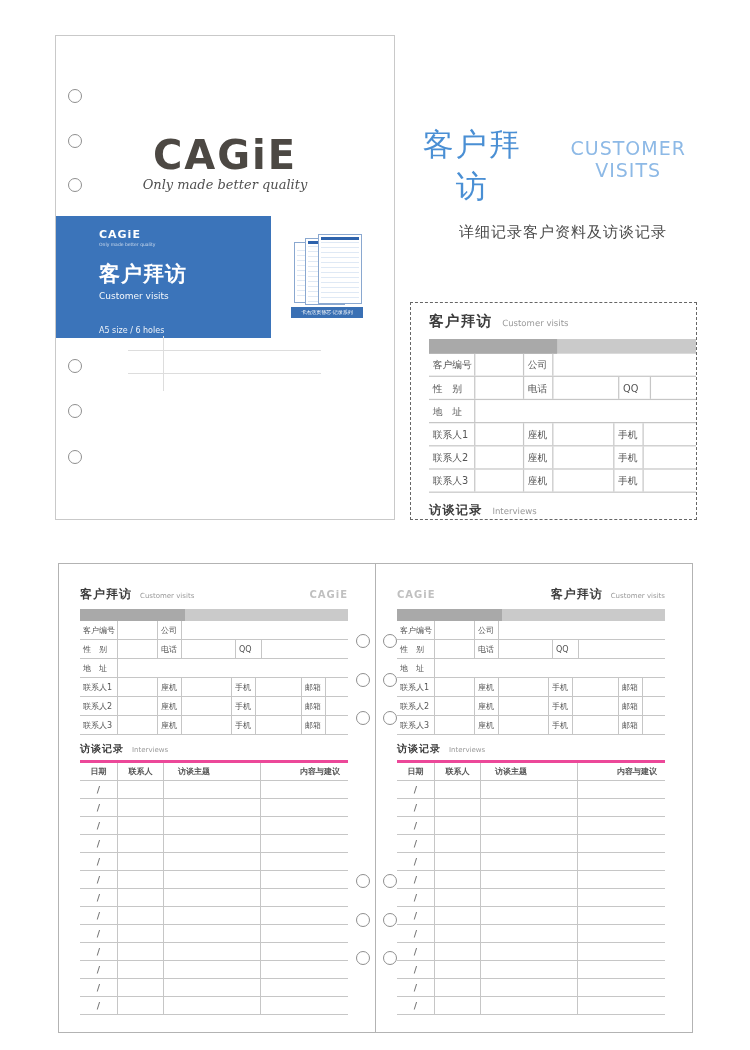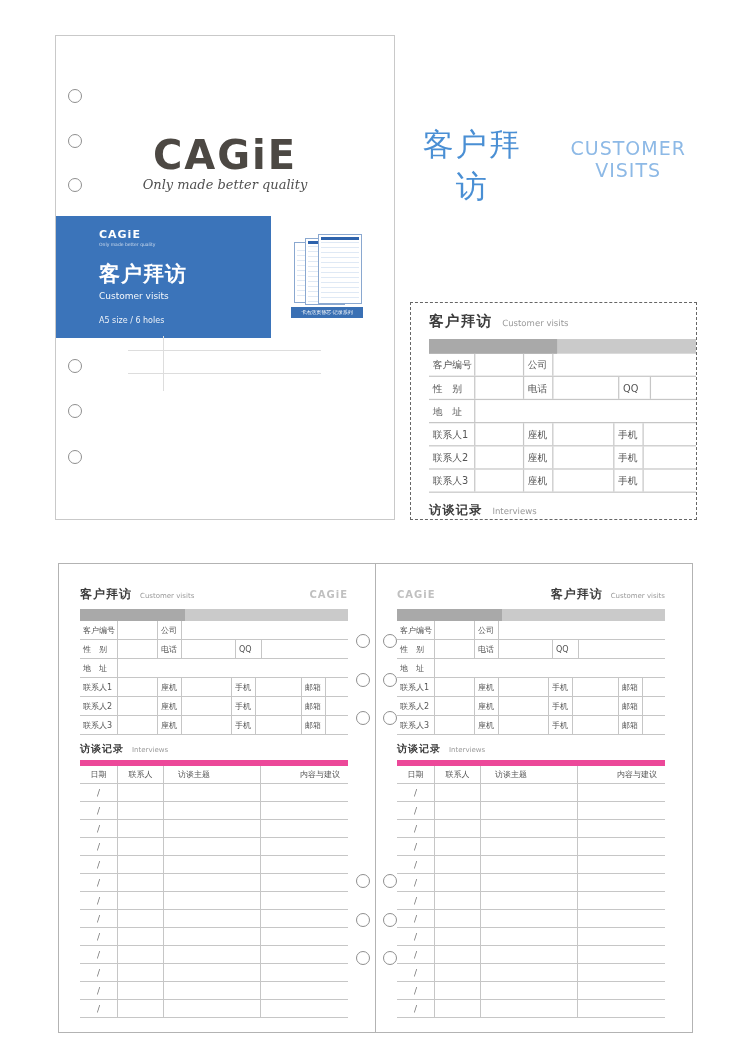--- a/index.html
+++ b/index.html
@@ -15,21 +15,21 @@
               font-size:40px;font-weight:bold;color:#4c4843;letter-spacing:2px;}
   .cover-tagline{position:absolute;top:141px;left:0;width:100%;text-align:center;
                  font-family:"DejaVu Serif","Liberation Serif",serif;font-style:italic;
                  font-size:13px;color:#4f4f4f;}
   .banner{position:absolute;left:0;top:180px;width:215px;height:122px;background:#3b74ba;
           color:#fff;box-sizing:border-box;padding:12px 0 0 43px;}
   .b-logo{font-size:11px;font-weight:bold;letter-spacing:1px;}
   .b-tag{font-size:4.5px;opacity:.7;margin-top:1px;}
   .b-title{font-size:21px;font-weight:bold;letter-spacing:1px;margin-top:13px;}
   .b-sub{font-size:9px;margin-top:3px;opacity:.95;}
-  .b-spec{font-size:8px;margin-top:15px;opacity:.9;}
+  .b-spec{font-size:8px;margin-top:25px;opacity:.9;}
   .thumb{position:absolute;left:235px;top:197px;width:72px;height:90px;}
   .tp{position:absolute;background:#fff;border:1px solid #8aa8d0;box-sizing:border-box;}
   .tp .rule{position:absolute;left:2px;right:2px;top:7px;bottom:2px;
             background:repeating-linear-gradient(to bottom,#dfe9f5 0 1px,transparent 1px 5px);}
   .tp .hdr{position:absolute;left:2px;right:2px;top:2px;height:3px;background:#2e63ac;}
   .tp1{left:3px;top:9px;width:34px;height:61px;}
   .tp2{left:14px;top:5px;width:40px;height:67px;}
   .tp3{left:27px;top:1px;width:44px;height:70px;}
   .thumb-badge{position:absolute;left:0;top:74px;width:72px;height:11px;background:#3a70b4;
                color:#fff;font-size:5px;line-height:11px;text-align:center;overflow:hidden;white-space:nowrap;}
@@ -72,21 +72,21 @@
         font-size:8px;color:#555;box-sizing:border-box;}
   .crow .cell{border-right:1px solid #c6c6c6;height:100%;display:flex;align-items:center;
               padding-left:3px;box-sizing:border-box;}
   .crow .cell.nob{border-right:none;}
   .r1{grid-template-columns:38px 40px 24px 1fr;}
   .r2{grid-template-columns:38px 40px 24px 54px 26px 1fr;}
   .r3{grid-template-columns:38px 1fr;}
   .r4{grid-template-columns:38px 40px 24px 50px 24px 46px 24px 1fr;}
   .int-head{display:flex;align-items:baseline;margin:7px 0 5px;height:13px;}
   .f-title2{font-size:10px;font-weight:bold;color:#3c3c3c;letter-spacing:1px;}
-  .itable{border-top:6px solid #ec4899;}
+  .itable{border-top:3px solid #ec4899;font-weight:bold;}
   .irow{display:grid;grid-template-columns:38px 46px 97px 1fr;border-bottom:1px solid #c6c6c6;
         height:18px;align-items:center;font-size:8px;color:#555;box-sizing:border-box;}
   .ic{height:100%;display:flex;align-items:center;box-sizing:border-box;}
   .ic.c1,.ic.c2,.ic.c3{border-right:1px solid #c6c6c6;}
   .ihead .c1,.ihead .c2{justify-content:center;}
   .ihead .c3{padding-left:14px;}
   .ihead .c4{justify-content:flex-end;padding-right:8px;}
   .slash{justify-content:center;color:#777;font-size:9px;}
 </style>
 </head>
@@ -132,20 +132,21 @@
     <div class="fline" style="left:72px;top:337px;width:193px;height:1px;"></div>
     <div class="fline" style="left:107px;top:300px;width:1px;height:55px;"></div>
 
   </div>
 
   <div class="headline">
     <div class="h-row">
       <span class="h-zh">客户拜访</span>
       <span class="h-en">CUSTOMER VISITS</span>
     </div>
+    <div class="h-sub">详细记录客户资料及访谈记录</div>
   </div>
 
   <div class="preview">
     <div class="sheet-wrap">
   <div class="sheet-head">
     <div class="t-group">
       <span class="f-title">客户拜访</span>
       <span class="f-sub">Customer visits</span>
     </div>
 

